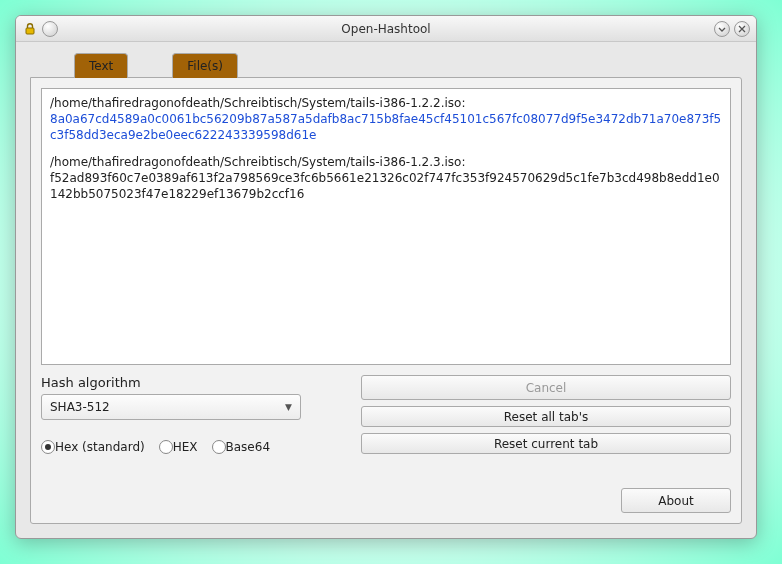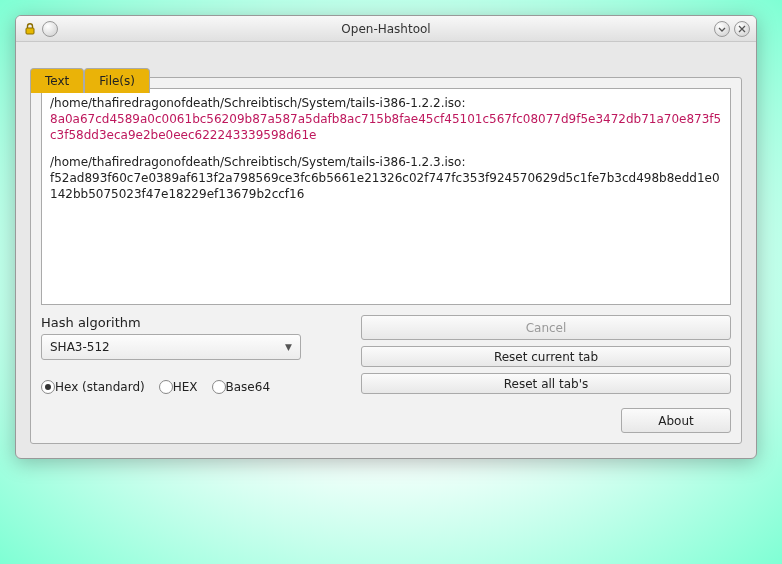--- a/index.html
+++ b/index.html
@@ -11,21 +11,21 @@
     font-size: 12px;
     color: #222;
     width: 782px;
     height: 564px;
   }
   .window {
     background: #e8e8e8;
     border: 1px solid #999;
     border-radius: 6px;
     width: 742px;
-    height: 444px;
+    height: 524px;
     box-shadow: 0 4px 20px rgba(0,0,0,0.25);
     display: flex;
     flex-direction: column;
     overflow: hidden;
   }
   .titlebar {
     height: 26px;
     background: linear-gradient(to bottom, #f8f8f8, #e0e0e0);
     border-bottom: 1px solid #c8c8c8;
     display: flex;
@@ -68,21 +68,21 @@
     border: 1px solid #aaa;
     border-bottom: none;
     border-top-left-radius: 4px;
     border-top-right-radius: 4px;
     background: #e2e2e2;
     margin-right: 0px;
     font-size: 12px;
     cursor: default;
     position: relative;
   }
-  .tab.inactive { background: #eab308; top: 16px; }
+  .tab.inactive { background: #a16207; top: 1px; margin-left: 44px; }
   .tab.active {
     background: #f2f2f2;
     border-bottom: 1px solid #f2f2f2;
     margin-bottom: -1px;
     z-index: 3;
   }
   .tab-panel {
     border: 1px solid #aaa;
     background: #f2f2f2;
     flex: 1;
@@ -95,21 +95,21 @@
   .hash-output {
     flex: 1;
     background: #fff;
     border: 1px solid #aaa;
     padding: 6px 8px;
     font-size: 12px;
     line-height: 1.35;
     overflow: auto;
     word-break: break-all;
   }
-  .hash-green { color: #be185d; }
+  .hash-green { color: #1d4ed8; }
   .lower {
     display: flex;
     margin-top: 10px;
     gap: 20px;
   }
   .left-col { flex: 0 0 300px; }
   .right-col { flex: 1; display: flex; flex-direction: column; gap: 6px; }
   .section-label { font-size: 13px; margin-bottom: 4px; }
   .combo {
     width: 260px;
@@ -146,21 +146,21 @@
     border-radius: 3px;
     font-size: 12px;
     display: flex; align-items: center; justify-content: center;
     color: #222;
   }
   .btn.wide { width: 100%; }
   .btn.disabled { color: #999; }
   .footer {
     display: flex; justify-content: flex-end; margin-top: auto; padding-top: 14px;
   }
-  .footer .btn { flex: 0 0 110px; }
+  .footer .btn { flex: 0 0 110px; margin-top: 20px; }
 </style>
 </head>
 <body>
 
 <div class="window">
   <div class="titlebar">
     <div class="titlebar-left">
       <span class="lock-icon">
         <svg width="14" height="14" viewBox="0 0 14 14">
             <rect x="3" y="6" width="8" height="6" rx="1" fill="#e6b800" stroke="#8a6d00"></rect>
@@ -220,22 +220,22 @@
               <span class="radio-dot"></span>
               <span>Base64</span>
             </label>
           </div>
         </div>
 
         <div class="right-col">
           <div class="btn-row">
             <div class="btn disabled">Cancel</div>
           </div>
+          <div class="btn wide">Reset all tab's</div>
           <div class="btn wide">Reset current tab</div>
-          <div class="btn wide">Reset all tab's</div>
         </div>
       </div>
 
       <div class="footer">
         <div class="btn">About</div>
       </div>
     </div>
   </div>
 </div>
 

